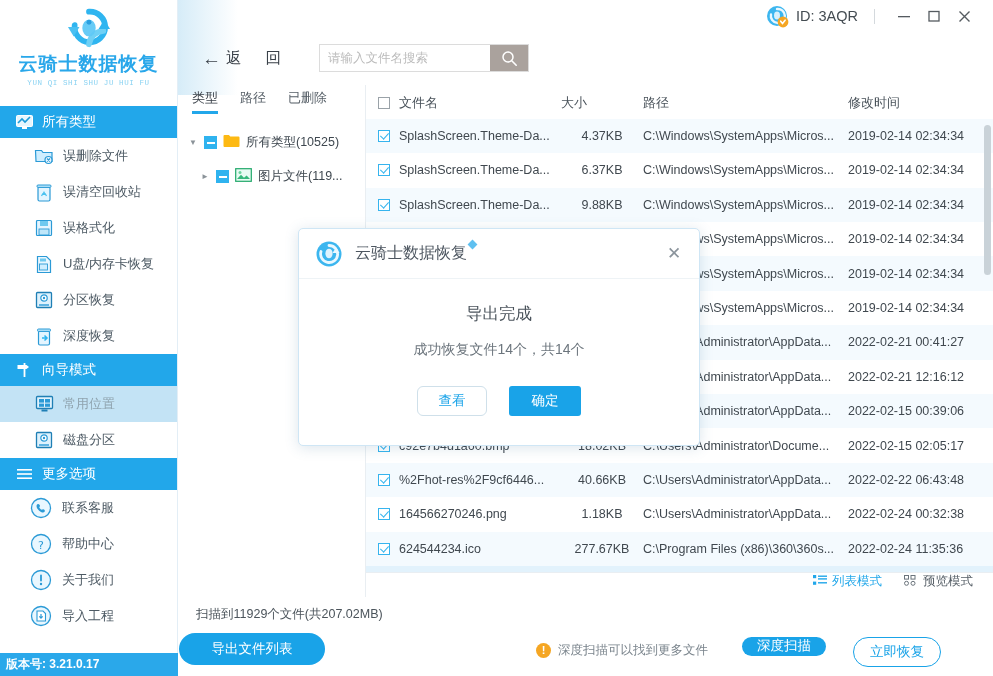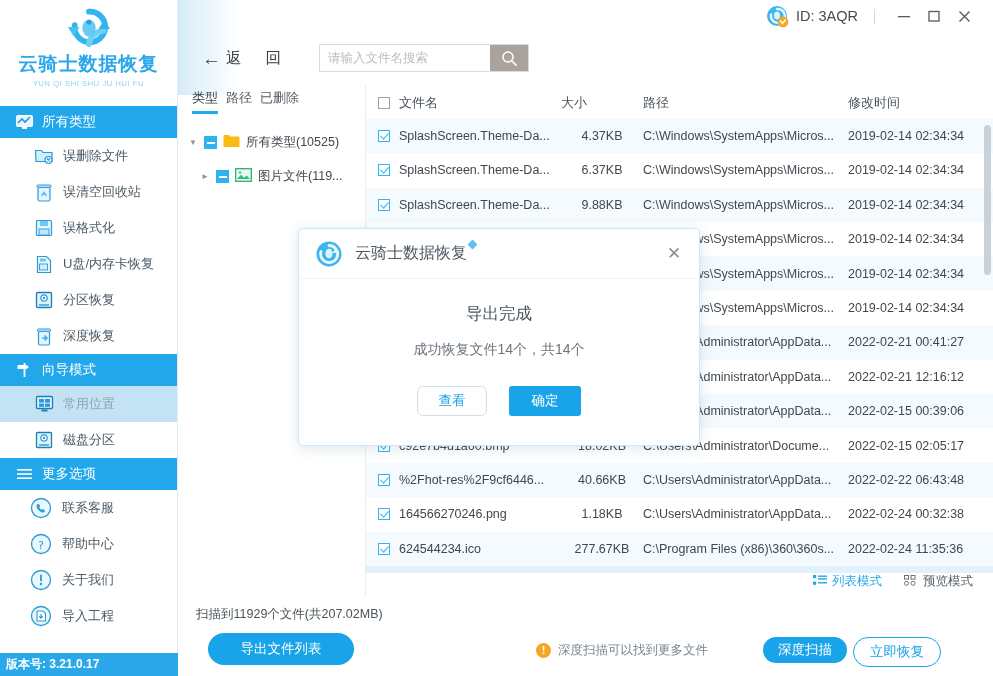--- a/index.html
+++ b/index.html
@@ -33,20 +33,21 @@
   .logo-mark { width: 46px; height: 44px; }
   .logo-title {
     font-size: 19px; font-weight: bold;
     color: #29a7ea; letter-spacing: 1px;
     margin-top: 1px;
     font-family: "DejaVu Sans", sans-serif;
   }
   .logo-sub {
     font-size: 7.5px; color: #8ad2f2; letter-spacing: 0.6px;
     margin-top: 2px;
+    font-family: Liberation Mono, monospace;
   }
 
   .sec-header {
     height: 32px;
     background: #22a7ea;
     display: flex; align-items: center;
     padding-left: 16px;
     color: #ffffff;
     font-size: 13.5px;
     gap: 9px;
@@ -162,21 +163,21 @@
     overflow: hidden;
   }
   .tree-pane {
     width: 188px; flex: 0 0 188px;
     border-right: 1px solid #e9eef2;
     display: flex; flex-direction: column;
   }
   .tree-tabs {
     height: 36px;
     display: flex; align-items: flex-start;
-    padding-left: 14px; gap: 8px;
+    padding-left: 14px; gap: 22px;
     padding-top: 4px;
   }
   .tree-tab {
     font-size: 13px; color: #555e66;
     padding-bottom: 7px;
     position: relative;
   }
   .tree-tab.active { color: #3a4149; }
   .tree-tab.active::after {
     content: ""; position: absolute; left: 0; right: 0; bottom: 0;
@@ -268,40 +269,40 @@
   .bottombar {
     height: 84px;
     position: relative;
     padding: 0 18px;
   }
   .scan-info {
     position: absolute; left: 18px; top: 9px;
     font-size: 12.5px; color: #4b545b;
   }
   .btn-export {
-    position: absolute; left: 30px; top: 36px;
+    position: absolute; left: 1px; top: 36px;
     width: 146px; height: 32px;
     background: #19a3e8; color: #fff;
     border: none; border-radius: 16px;
     font-size: 13.5px;
     font-family: "Liberation Sans", sans-serif;
   }
   .deep-hint {
     position: absolute; right: 285px; top: 45px;
     display: flex; align-items: center; gap: 7px;
     font-size: 12.5px; color: #7b858d;
   }
   .warn-ico {
     width: 15px; height: 15px; border-radius: 50%;
     background: #f5a623; color: #fff; font-size: 11px; font-weight: bold;
     display: flex; align-items: center; justify-content: center;
   }
   .btn-deep {
-    position: absolute; right: 146px; top: 40px;
-    width: 84px; height: 26px;
+    position: absolute; right: 167px; top: 40px;
+    width: 84px; height: 19px;
     background: #19a3e8; color: #fff;
     border: none; border-radius: 15px;
     font-size: 13.5px; font-family: "Liberation Sans", sans-serif;
   }
   .btn-now {
     position: absolute; right: 52px; top: 40px;
     width: 88px; height: 30px;
     background: #fff; color: #19a3e8;
     border: 1.6px solid #19a3e8; border-radius: 15px;
     font-size: 13.5px; font-family: "Liberation Sans", sans-serif;

